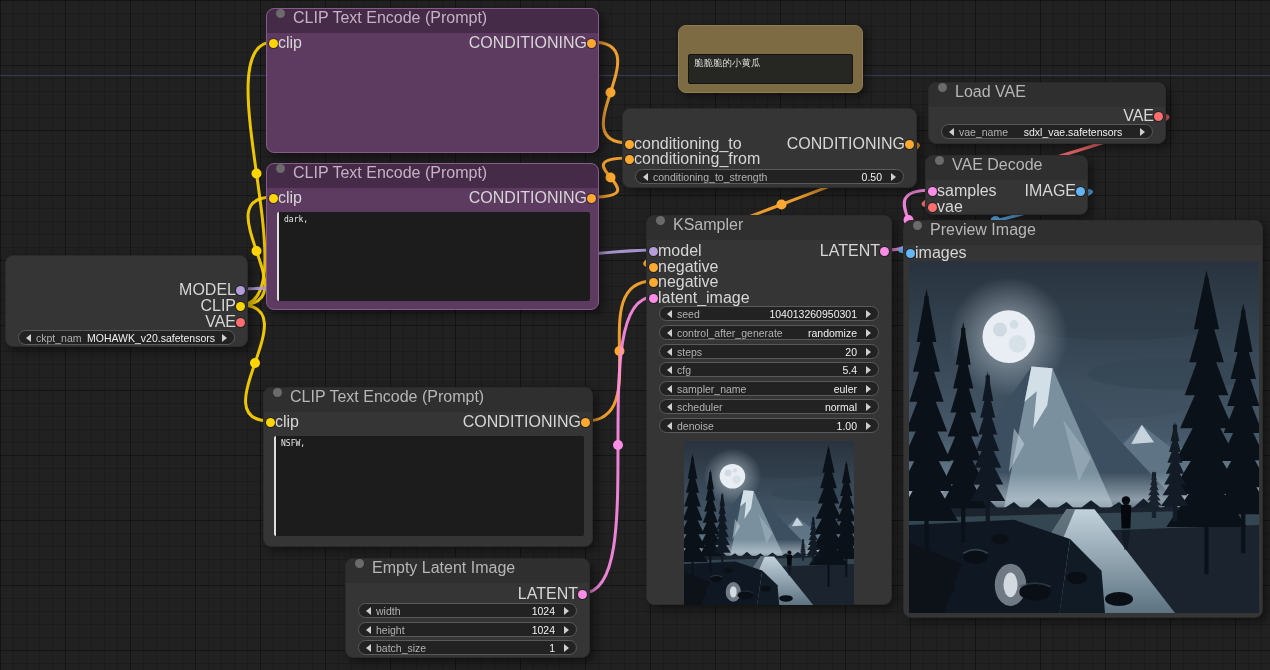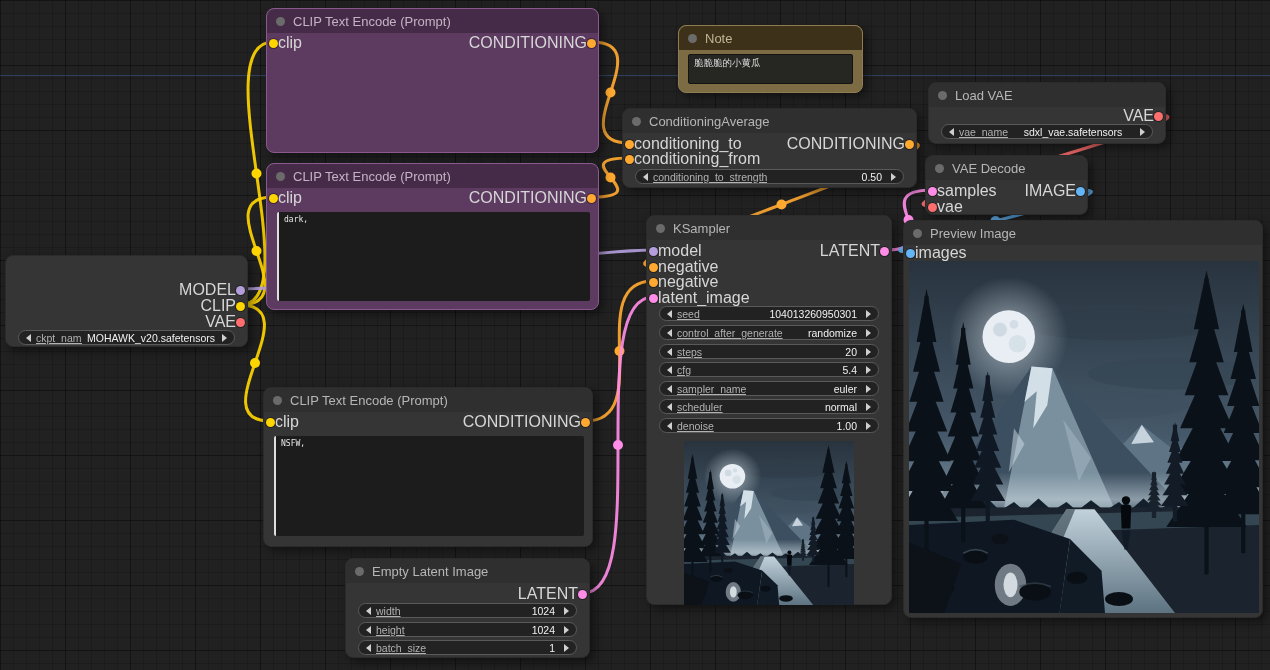--- a/index.html
+++ b/index.html
@@ -13,34 +13,34 @@
       linear-gradient(90deg, rgba(0,0,0,.16) 1px, transparent 1px);
     background-size:65px 65px,65px 65px,13px 13px,13px 13px;
     font-family:"Liberation Sans",sans-serif;
   }
   .guide{position:absolute;left:0;top:75px;width:100%;height:1px;background:rgba(70,110,185,.40);z-index:0;}
   #wires{position:absolute;left:0;top:0;z-index:1;pointer-events:none;}
   .node{position:absolute;background:#353535;border:1px solid #2b2b2b;border-radius:8px;
     box-shadow:4px 4px 10px rgba(0,0,0,.45);z-index:2;color:#cccccc;box-sizing:border-box;}
   .node.purple{background:#5d3a60;border:1px solid #8a5a8e;}
   .node.note{background:#7d6b44;border:1px solid #8f7c50;}
-  .node-header{height:24px;display:flex;align-items:center;gap:8px;padding:0 9px;
-    font-size:13px;color:#b6b6b6;border-radius:8px 8px 0 0;background:rgba(0,0,0,.10);}
+  .node-header{height:24px;display:flex;gap:8px;padding:0 9px;
+    font-size:16px;color:#b6b6b6;border-radius:8px 8px 0 0;background:rgba(0,0,0,.10);}
   .node.purple .node-header{background:rgba(0,0,0,.25);color:#c4b2c4;}
   .node.note .node-header{background:#3e3119;color:#bfb694;}
   .tdot{width:9px;height:9px;border-radius:50%;background:#6b6b6b;flex:0 0 auto;}
   .port{position:absolute;height:16px;display:flex;align-items:center;font-size:16px;color:#d6d6d6;white-space:nowrap;}
   .port.in{left:2px;}
   .port.out{right:2px;flex-direction:row-reverse;}
   .pdot{width:9px;height:9px;border-radius:50%;background:#888;box-shadow:0 0 0 1px rgba(0,0,0,.35);flex:0 0 auto;}
   .pill{position:absolute;left:12px;right:12px;height:15px;background:#222222;border:1px solid #5a5a5a;
     border-radius:8px;display:flex;align-items:center;gap:5px;padding:0 7px;font-size:10.5px;box-sizing:border-box;}
   .arr-l{width:0;height:0;border-top:4px solid transparent;border-bottom:4px solid transparent;border-right:5px solid #cfcfcf;flex:0 0 auto;}
   .arr-r{width:0;height:0;border-top:4px solid transparent;border-bottom:4px solid transparent;border-left:5px solid #cfcfcf;flex:0 0 auto;}
-  .wlbl{color:#b2b2b2;white-space:nowrap;overflow:hidden;text-decoration:underline;}
+  .wlbl{color:#b2b2b2;white-space:nowrap;overflow:hidden;}
   .wval{color:#f0f0f0;white-space:nowrap;}
   .wval.num{margin-left:auto;margin-right:4px;}
   .wval.center{flex:1;text-align:center;margin-right:2px;}
   .ta{position:absolute;background:#1c1c1c;border-radius:2px;color:#e8e8e8;
     font-family:"DejaVu Sans Mono",monospace;font-size:8px;line-height:10px;padding:3px 5px;
     border-left:2px solid #dedede;overflow:hidden;white-space:pre-wrap;}
   .ta.notebox{background:#262623;border:1px solid #141414;border-left:1px solid #141414;
     font-family:"DejaVu Sans",sans-serif;font-size:9.5px;color:#dddddd;}
   .landscape{position:absolute;overflow:hidden;background:#0d141c;}
 </style>
@@ -85,32 +85,24 @@
       <span class="pdot" style="background: rgb(255, 213, 0);"></span>
       <span>clip</span>
     </div>
     <div class="port out" style="top:26px">
       <span class="pdot" style="background: rgb(255, 169, 49);"></span>
       <span>CONDITIONING</span>
     </div>
   </div>
 
   <div class="node note" style="left:678px;top:25px;width:185px;height:68px">
-    <div class="node-header">
-      <span class="tdot"></span>
-      <span>Note</span>
-    </div>
     <div class="ta notebox" style="left:9px;top:28px;right:9px;bottom:8px">脆脆脆的小黄瓜</div>
   </div>
 
   <div class="node" style="left:622px;top:108px;width:295px;height:80px">
-    <div class="node-header">
-      <span class="tdot"></span>
-      <span>ConditioningAverage</span>
-    </div>
     <div class="port in" style="top:27px">
       <span class="pdot" style="background: rgb(255, 169, 49);"></span>
       <span>conditioning_to</span>
     </div>
     <div class="port in" style="top:42px">
       <span class="pdot" style="background: rgb(255, 169, 49);"></span>
       <span>conditioning_from</span>
     </div>
     <div class="port out" style="top:27px">
       <span class="pdot" style="background: rgb(255, 169, 49);"></span>

